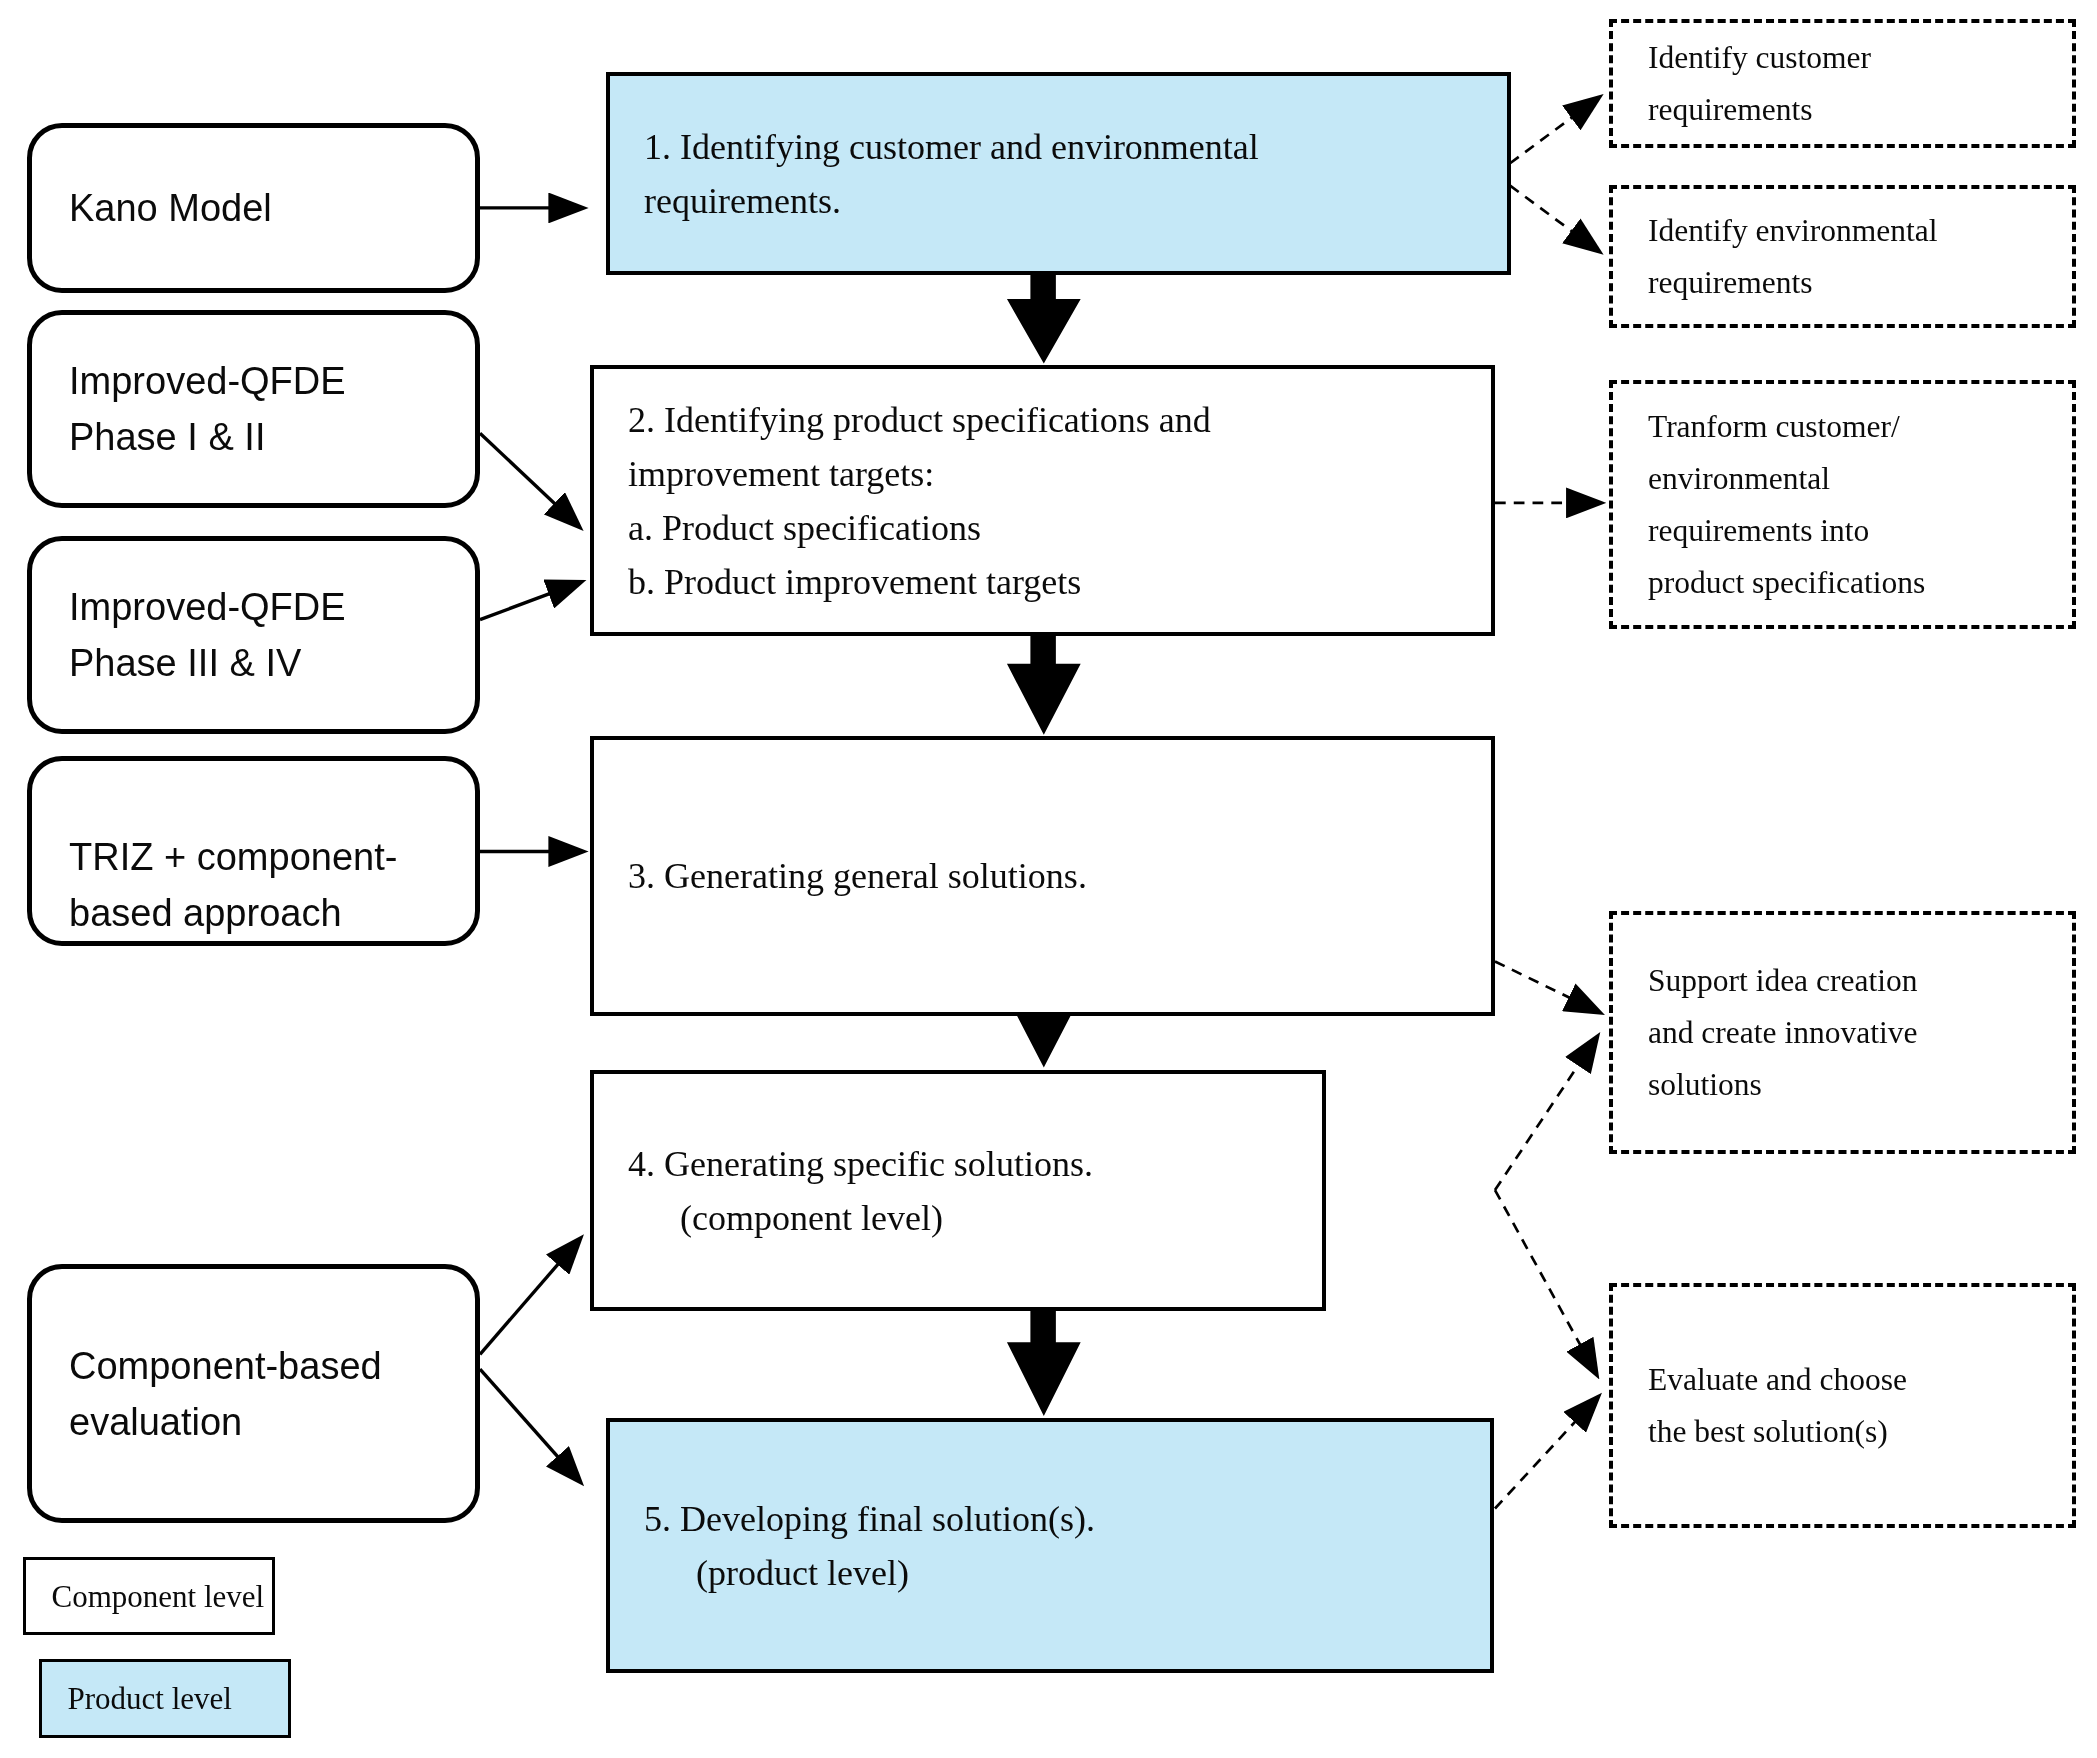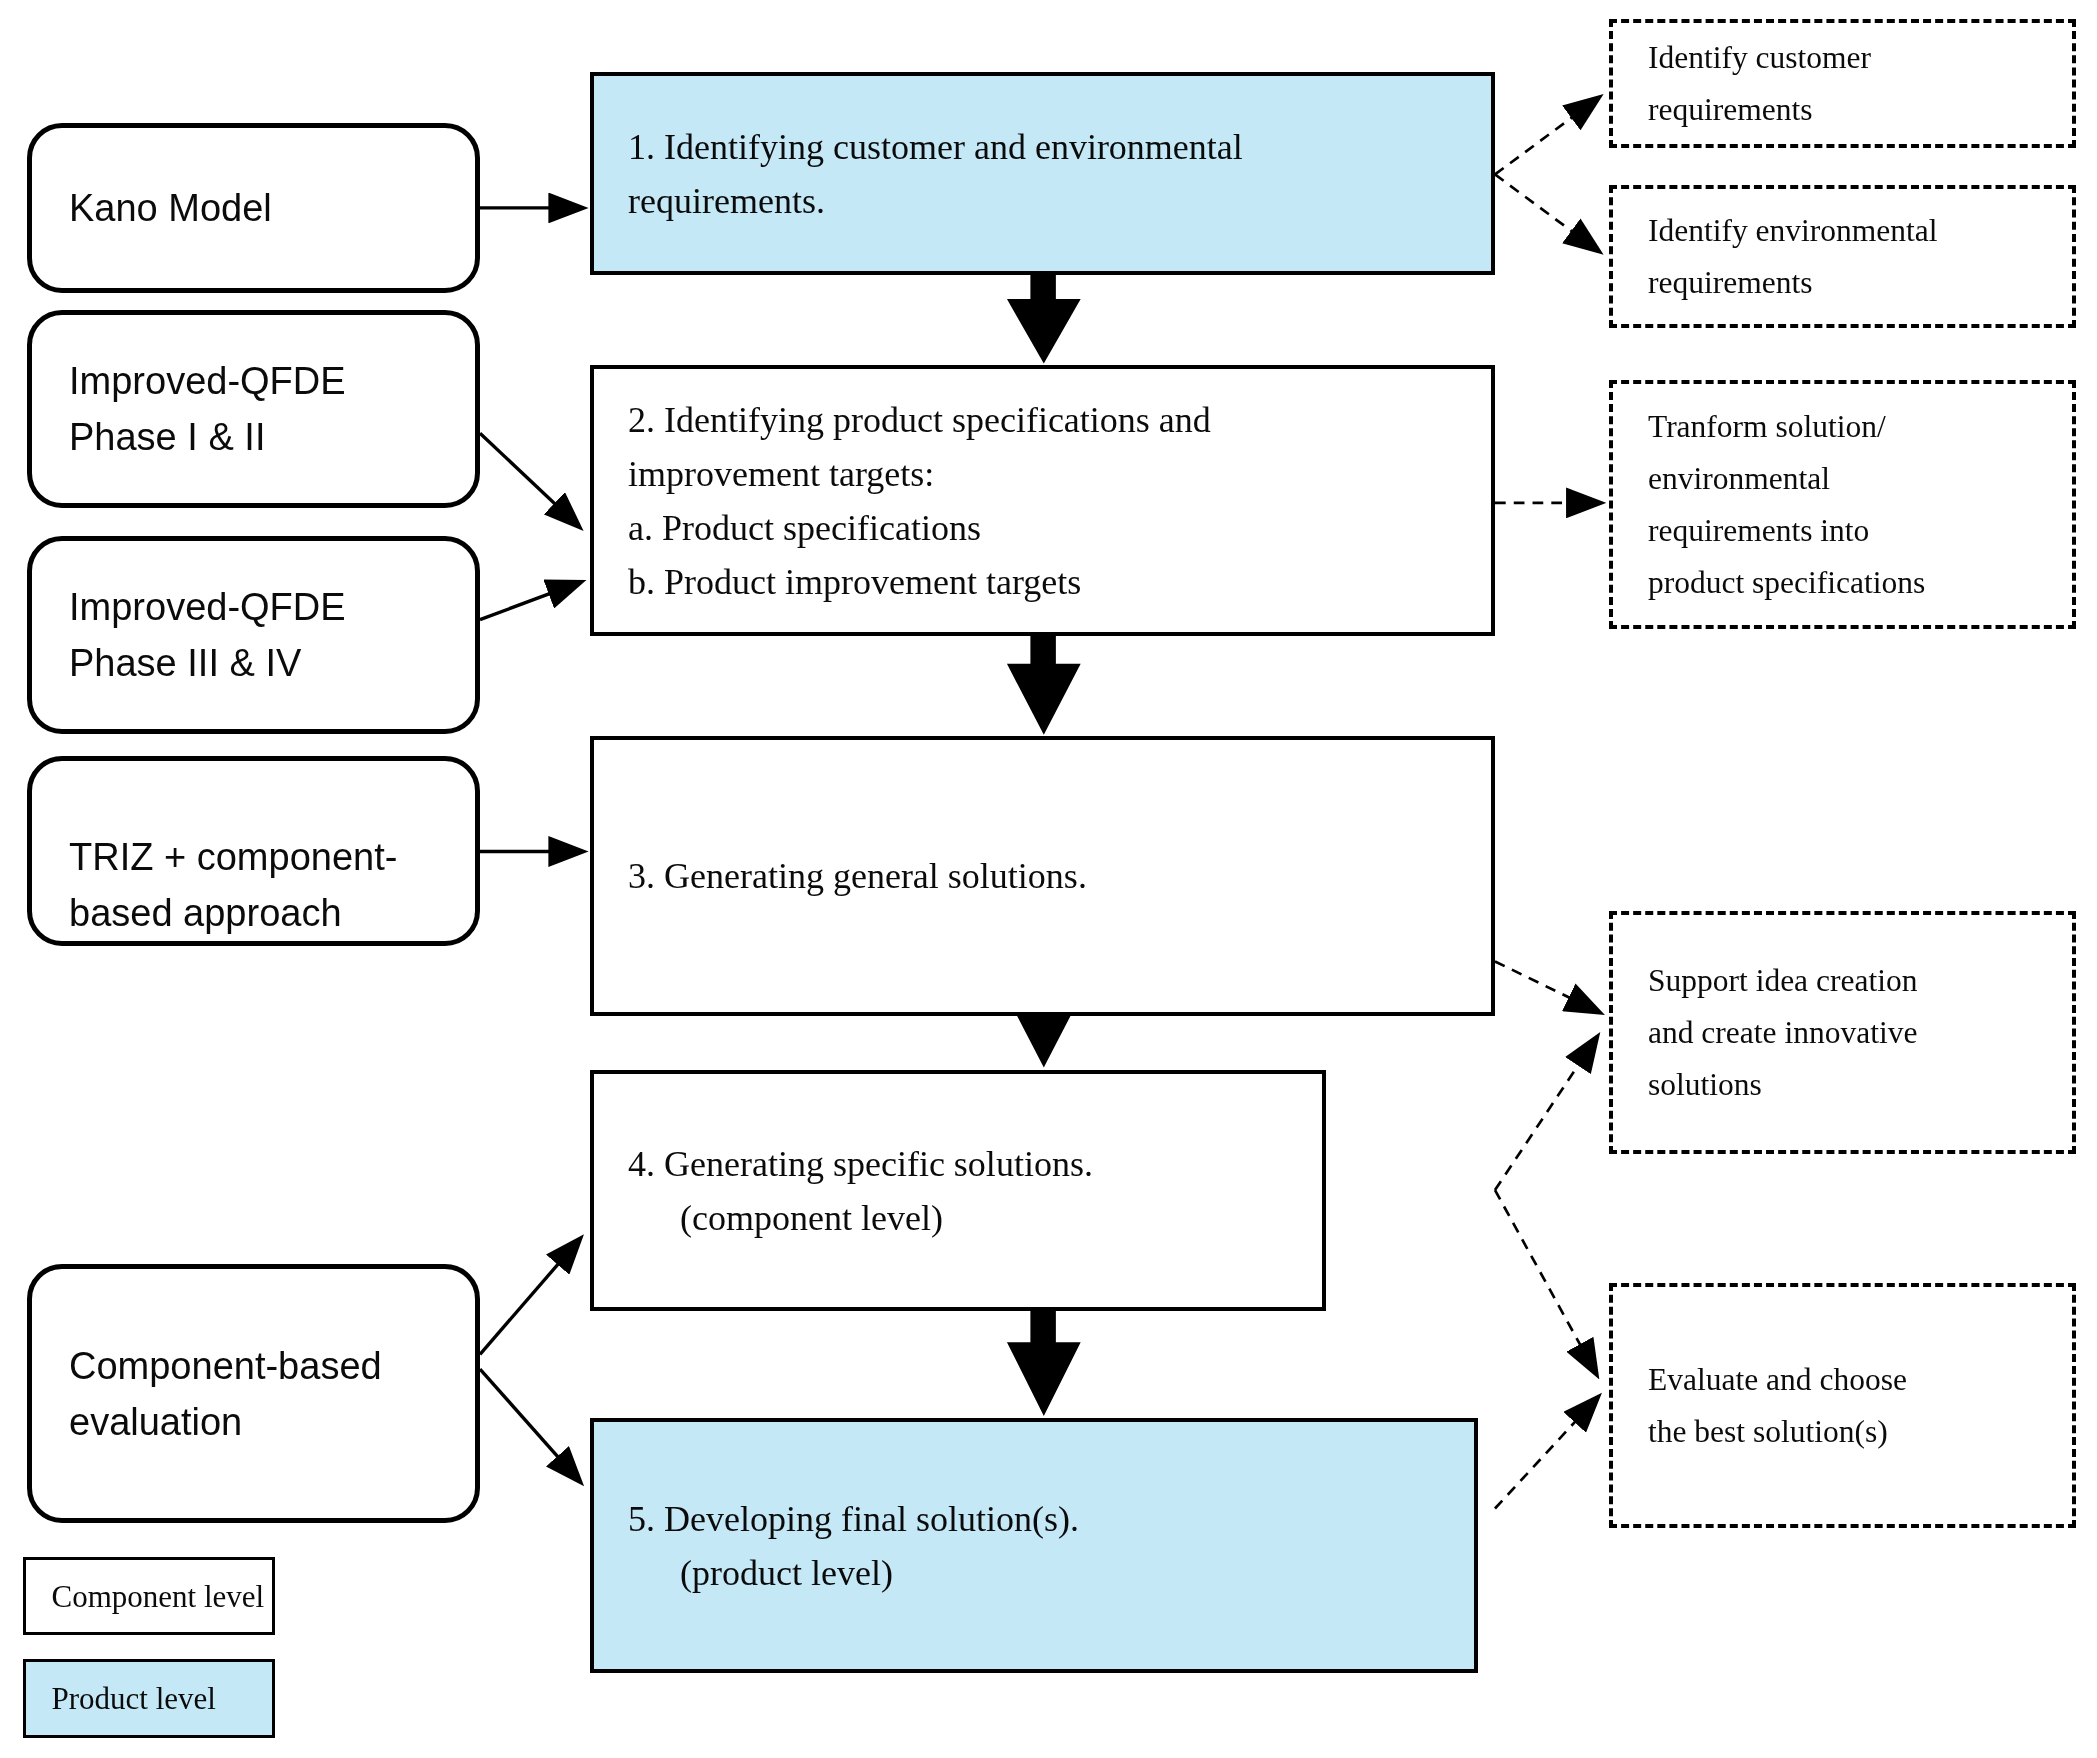--- a/index.html
+++ b/index.html
@@ -49,21 +49,21 @@
     font-size: 31.5px;
     line-height: 52px;
     font-family: Liberation Serif, serif;
   }
   .legendbox {
     border: 3.4px solid var(--border-c, #000000);
     padding-left: 25.5px;
     font-size: 31px;
     line-height: 35px;
   }
-  .level-product { background: var(--highlight, #c5e8f7); }
+  .level-product { background: var(--highlight, #c5e8f7); margin-left: 16px; }
   .ln { display: block; white-space: nowrap; }
   .ln.indent { padding-left: 52px; }
   .blockarrow { fill: var(--border-c, #000000); stroke: none; }
   .solid-link { stroke: var(--border-c, #000000); stroke-width: 5; fill: none; }
   .dashed-link { stroke: var(--border-c, #000000); stroke-width: 4; stroke-dasharray: 16 12; fill: none; }
 </style>
 </head>
 <body>
 
 <div class="canvas">
@@ -140,21 +140,21 @@
 
   <div class="box dashbox" style="left:1609px; top:19px; width:467px; height:129px;">
     <span class="ln">Identify customer</span>
     <span class="ln">requirements</span>
   </div>
   <div class="box dashbox" style="left:1609px; top:185px; width:467px; height:143px;">
     <span class="ln">Identify environmental</span>
     <span class="ln">requirements</span>
   </div>
   <div class="box dashbox" style="left:1609px; top:380px; width:467px; height:249px;">
-    <span class="ln">Tranform solution/</span>
+    <span class="ln">Tranform customer/</span>
     <span class="ln">environmental</span>
     <span class="ln">requirements into</span>
     <span class="ln">product specifications</span>
   </div>
   <div class="box dashbox" style="left:1609px; top:911px; width:467px; height:243px;">
     <span class="ln">Support idea creation</span>
     <span class="ln">and create innovative</span>
     <span class="ln">solutions</span>
   </div>
   <div class="box dashbox" style="left:1609px; top:1283px; width:467px; height:245px;">

